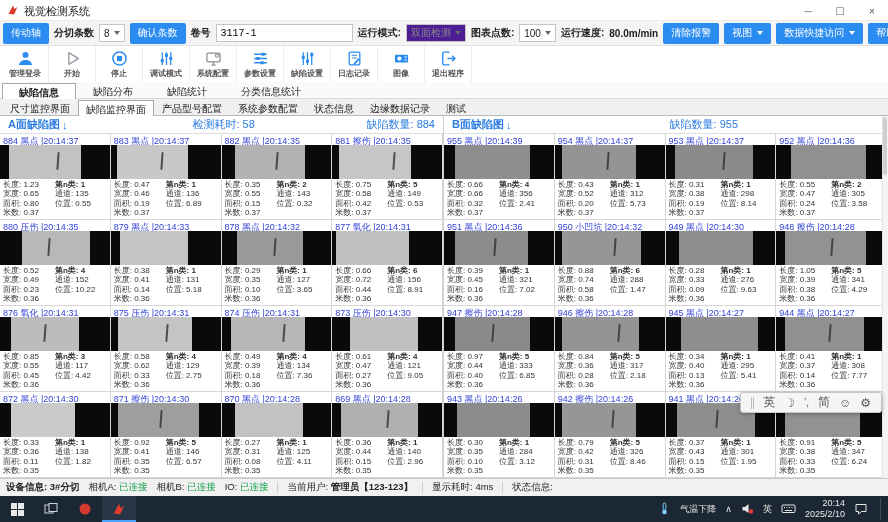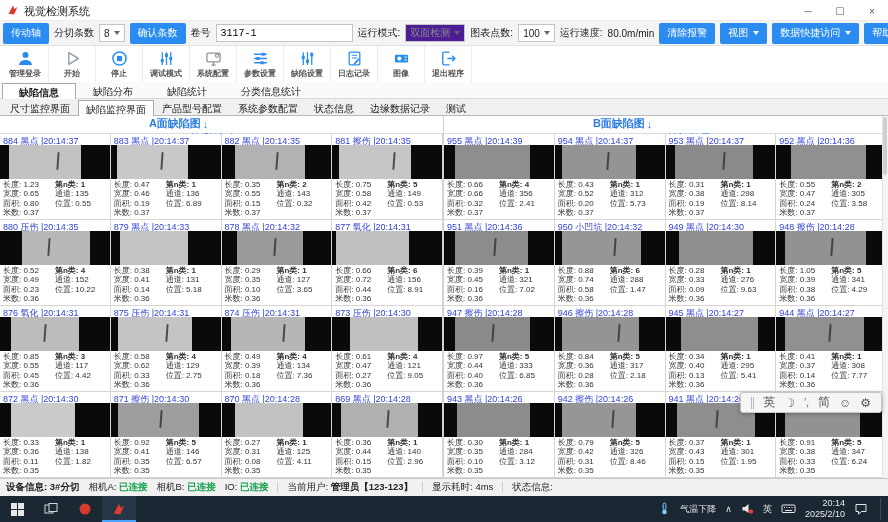--- a/index.html
+++ b/index.html
@@ -8,21 +8,21 @@
   .app{position:relative;width:888px;height:522px;display:flex;flex-direction:column;background:#fff;}
 
   
   .titlebar{height:20px;display:flex;align-items:center;gap:5px;padding:2px 0 0 7px;background:#fff;font-size:11px;color:#222;}
   .win-controls{margin-left:auto;display:flex;}
   .win-controls span{width:32px;text-align:center;font-size:10px;color:#555;}
 
   
   .toolbar1{height:26px;background:#f4f4f4;border-top:1px solid #ececec;border-bottom:1px solid #e2e2e2;
     display:flex;align-items:center;gap:5px;padding:0 3px;font-size:10px;color:#222;white-space:nowrap;}
-  .lbl{font-weight:normal;}
+  .lbl{font-weight:bold;}
   .btn{background:#2a8cf0;color:#fff;border-radius:2px;padding:3.5px 8px;font-size:10px;display:flex;align-items:center;gap:5px;border:none;}
   .combo{background:#fff;border:1px solid #c4c4c4;height:18px;display:flex;align-items:center;justify-content:space-between;padding:0 4px;gap:4px;}
   .combo.dim{color:#888;background:#4c1d95;}
   .caret{width:0;height:0;border-left:3.5px solid transparent;border-right:3.5px solid transparent;border-top:4px solid #666;}
   .btn .caret{border-top-color:#fff;}
   .input{background:#fff;border:1px solid #c4c4c4;height:18px;width:200px;font-size:10px;padding:0 4px;font-family:Liberation Mono, monospace;}
   .spacer{flex:1;}
 
   
   .toolbar2{height:36px;background:#fff;display:flex;align-items:stretch;padding-left:2px;font-weight:bold;}
@@ -34,39 +34,39 @@
   .tabs{display:flex;background:#f0f0f0;font-size:10px;color:#222;height:17px;align-items:flex-end;padding-left:2px;border-bottom:1px solid #b9b9b9;}
   .tab{padding:2px 7px;height:16px;border:1px solid transparent;border-bottom:none;}
   .tab.active{background:#fff;border-color:#a9a9a9;position:relative;z-index:2;margin-bottom:-1px;padding-bottom:3px;}
   .tabs.sub{background:#fafafa;border-bottom:1px solid #d9d9d9;}
   .tabs.sub .tab{padding:2px 16px;}
   .tabs.sub .tab.active{font-weight:bold;}
 
   
   .panels{flex:1;display:flex;background:#fff;position:relative;}
   .panel{flex:1;display:flex;flex-direction:column;border-right:1px solid #cfcfcf;min-width:0;}
-  .panel-header{height:18px;display:flex;align-items:center;padding:0 8px;color:#2b7ce0;font-size:11px;border-bottom:1px solid #dcdcdc;flex-direction:column;}
+  .panel-header{height:18px;display:flex;align-items:center;padding:0 8px;color:#2b7ce0;font-size:11px;border-bottom:1px solid #dcdcdc;}
   .ph-left{width:34%;font-weight:bold;display:flex;gap:2px;align-items:center;}
   .ph-mid{width:33%;text-align:center;}
   .ph-right{width:33%;text-align:right;}
   .grid{display:grid;grid-template-columns:repeat(4,1fr);grid-auto-rows:86px;}
   .cell{border-right:1px solid #d6d6d6;border-bottom:1px solid #d6d6d6;display:flex;flex-direction:column;overflow:hidden;background:#fff;}
   .cell-header{height:13px;font-size:9px;color:#3243d6;padding:1px 3px 0;white-space:nowrap;overflow:hidden;}
   .cell-img{height:43px;position:relative;}
   .speck{position:absolute;top:22%;width:2px;height:52%;background:#2f2f2f;opacity:.8;border-radius:1px;transform:rotate(4deg);}
   .cell-meta{flex:1;display:flex;font-size:8px;color:#333;padding:1px 3px;line-height:1.2;}
   .meta-col{width:50%;white-space:nowrap;}
   .meta-col .b{font-weight:bold;}
   .vscroll{position:absolute;right:0;top:0;bottom:0;width:6px;background:#f4f4f4;border-left:1px solid #e3e3e3;}
   .vthumb{position:absolute;top:1px;right:1px;width:4px;height:58px;background:#cfcfcf;border-radius:2px;}
 
   
   .statusbar{height:18px;background:#f1f1f1;border-top:1px solid #c9c9c9;display:flex;align-items:center;gap:9px;padding:0 6px;font-size:9.5px;color:#222;white-space:nowrap;}
   .sb-label{font-weight:bold;}
-  .green{color:#13a04b;font-weight:bold;}
+  .green{color:#13a04b;font-weight:normal;}
   .sb-sep{width:1px;height:11px;background:#cdcdcd;}
 
   
   .taskbar{height:26px;background:#1b2733;display:flex;align-items:center;color:#e8e8e8;}
   .tb-btn{width:34px;height:26px;display:flex;align-items:center;justify-content:center;}
   .tb-btn.active{box-shadow:inset 0 -2px 0 #4aa3ff;background:#263647;}
   .tray{margin-left:auto;display:flex;align-items:center;gap:9px;padding-right:3px;font-size:9px;}
   .tray .txt{font-size:9px;}
   .clock{text-align:right;font-size:9px;line-height:1.2;}
   .show-desktop{width:5px;align-self:stretch;border-left:1px solid #3a4a5a;margin-left:3px;}

